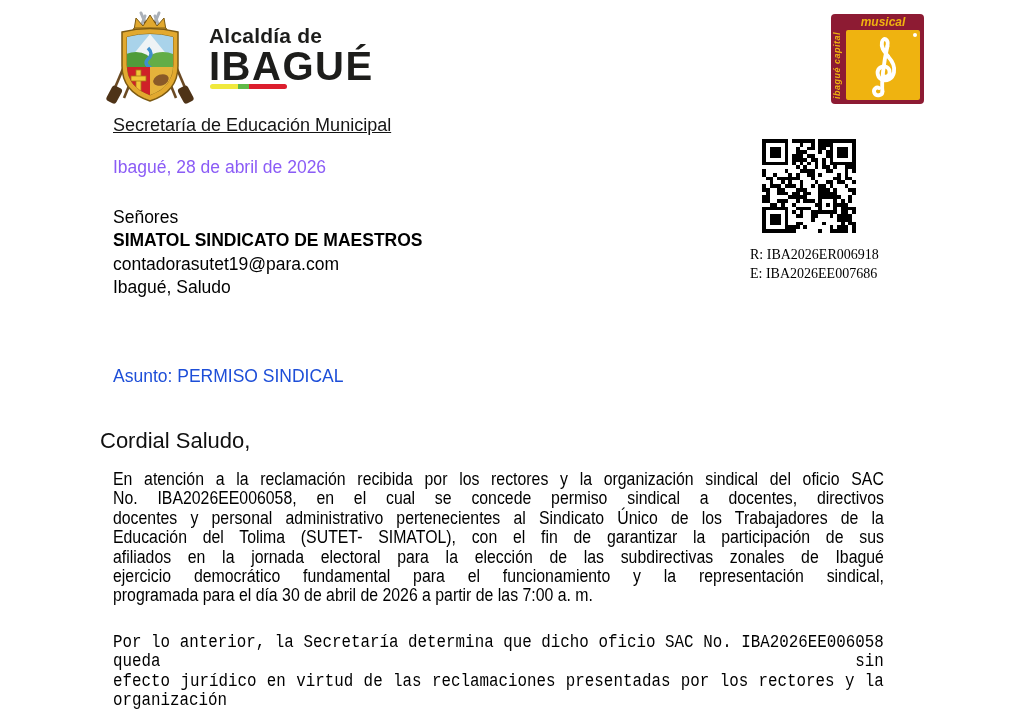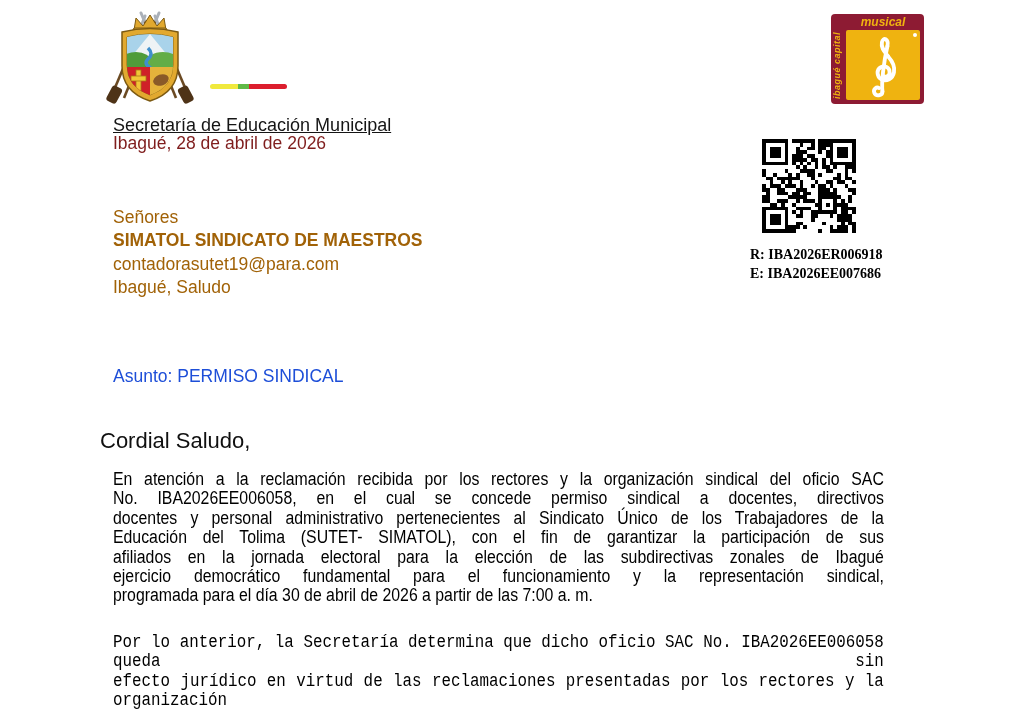--- a/index.html
+++ b/index.html
@@ -27,31 +27,31 @@
   .ml-side{position:absolute;left:1px;top:17px;bottom:4px;width:14px;color:#efb310;
            font-style:italic;font-weight:bold;font-size:9px;
            writing-mode:vertical-rl;transform:rotate(180deg);text-align:center;letter-spacing:.5px;}
   .ml-gold{position:absolute;left:15px;top:16px;right:4px;bottom:4px;background:#efb310;border-radius:2px;
            display:flex;align-items:center;justify-content:center;}
   .ml-dot{position:absolute;top:3px;right:3px;width:4px;height:4px;background:#fff;border-radius:50%;}
   .clef{width:42px;height:66px;}
 
   
   .dept{position:absolute;left:113px;top:114px;font-size:18px;line-height:22px;color:#151515;text-decoration:underline;}
-  .date{position:absolute;left:113px;top:132px;font-size:17.5px;line-height:22px;color:#7f1d1d;}
+  .date{position:absolute;left:113px;top:156px;font-size:17.5px;line-height:22px;color:#8b5cf6;}
 
   
-  .qr-block{position:absolute;left:762px;top:139px;width:96px;font-weight:bold;}
+  .qr-block{position:absolute;left:762px;top:139px;width:96px;}
   .qr{width:94px;height:94px;display:block;}
   .qr-labels{margin-top:13px;margin-left:-12px;width:145px;
              font-family:"Liberation Serif","DejaVu Serif",serif;
              font-size:14px;line-height:18.5px;color:#000;}
 
   
-  .recipient{position:absolute;left:113px;top:206px;font-size:17.5px;line-height:23.3px;color:#a16207;}
+  .recipient{position:absolute;left:113px;top:206px;font-size:17.5px;line-height:23.3px;color:#000000;}
   .recipient .org{font-weight:bold;}
   .subject{position:absolute;left:113px;top:366px;font-size:17.5px;color:#1d4ed8;}
   .greeting{position:absolute;left:100px;top:428px;font-size:22px;color:#101010;}
 
   .para{position:absolute;left:113px;width:771px;}
   .p1{top:470px;}
   .p2{top:633px;font-family:Liberation Mono, monospace;}
   .condensed{width:876px;transform:scaleX(0.88);transform-origin:0 0;
              font-size:18px;line-height:19.4px;color:#000;}
   .jline{text-align:justify;text-align-last:justify;white-space:normal;}
@@ -103,20 +103,24 @@
       <rect x="29" y="57" width="23" height="30" fill="#cf2128"></rect>
       <rect x="52" y="57" width="23" height="30" fill="#e5b33b"></rect>
       <g fill="#f2c537" stroke="#a87816" stroke-width="0.8">
         <rect x="38" y="60" width="5" height="21"></rect>
         <rect x="33" y="66" width="15" height="5"></rect>
       </g>
       <ellipse cx="63" cy="70" rx="8" ry="5.5" fill="#8a5a28" transform="rotate(-20 63 70)"></ellipse>
     </g>
   </svg>
 
+  <div class="wordmark">
+    <div class="wm-line1">Alcaldía de</div>
+    <div class="wm-line2">IBAGUÉ</div>
+  </div>
   <div class="tricolor">
     <span class="tc-y" style="background: rgb(240, 233, 61);"></span>
     <span class="tc-g" style="background: rgb(95, 185, 70);"></span>
     <span class="tc-r" style="background: rgb(220, 30, 46);"></span>
   </div>
 
   <div class="musical" style="background: rgb(141, 27, 51);">
     <div class="ml-top" style="color: rgb(239, 179, 16);">musical</div>
     <div class="ml-side" style="color: rgb(239, 179, 16);">ibagué capital</div>
     <div class="ml-gold" style="background: rgb(239, 179, 16);">

